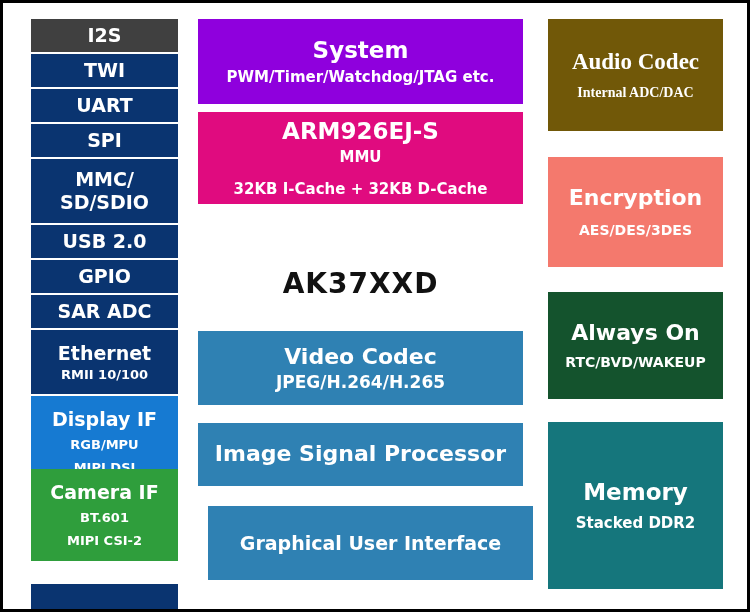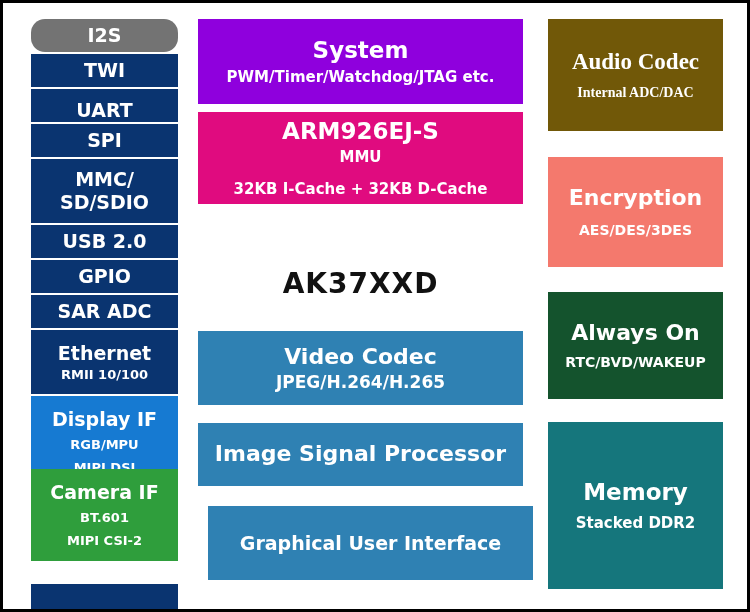--- a/index.html
+++ b/index.html
@@ -18,21 +18,21 @@
     display:flex; flex-direction:column;
     align-items:center; justify-content:center;
     text-align:center;
     font-weight:bold;
     line-height:1.2;
   }
   
   .lcol { left:28px; width:147px; }
   .p-i2s  { top:16px;  height:33px; }
   .p-twi  { top:51px;  height:33px; }
-  .p-uart { top:86px;  height:33px;justify-content:flex-end; }
+  .p-uart { top:86px;  height:33px; }
   .p-spi  { top:121px; height:33px; }
   .p-mmc  { top:156px; height:64px; }
   .p-usb  { top:222px; height:33px; }
   .p-gpio { top:257px; height:33px; }
   .p-sar  { top:292px; height:33px; }
   .p-eth  { top:327px; height:64px; }
   .p-disp { top:393px; height:92px; }
   .p-cam  { top:466px; height:92px; }
   .p-stub { top:581px; height:25px; }
   
@@ -68,21 +68,21 @@
     display:flex; align-items:center; justify-content:center;
     color:#111111; font-weight:bold; font-size:28px;
     letter-spacing:1px;
   }
 </style>
 </head>
 <body>
 
 <div class="canvas">
 
-  <div class="blk lcol p-i2s" style="background: #737373; border-radius: 14px;">
+  <div class="blk lcol p-i2s" style="background: #404040;">
     <span class="t-lg">I2S</span>
   </div>
   <div class="blk lcol p-twi" style="background: rgb(10, 52, 112);">
     <span class="t-lg">TWI</span>
   </div>
   <div class="blk lcol p-uart" style="background: rgb(10, 52, 112);">
     <span class="t-lg">UART</span>
   </div>
   <div class="blk lcol p-spi" style="background: rgb(10, 52, 112);">
     <span class="t-lg">SPI</span>

